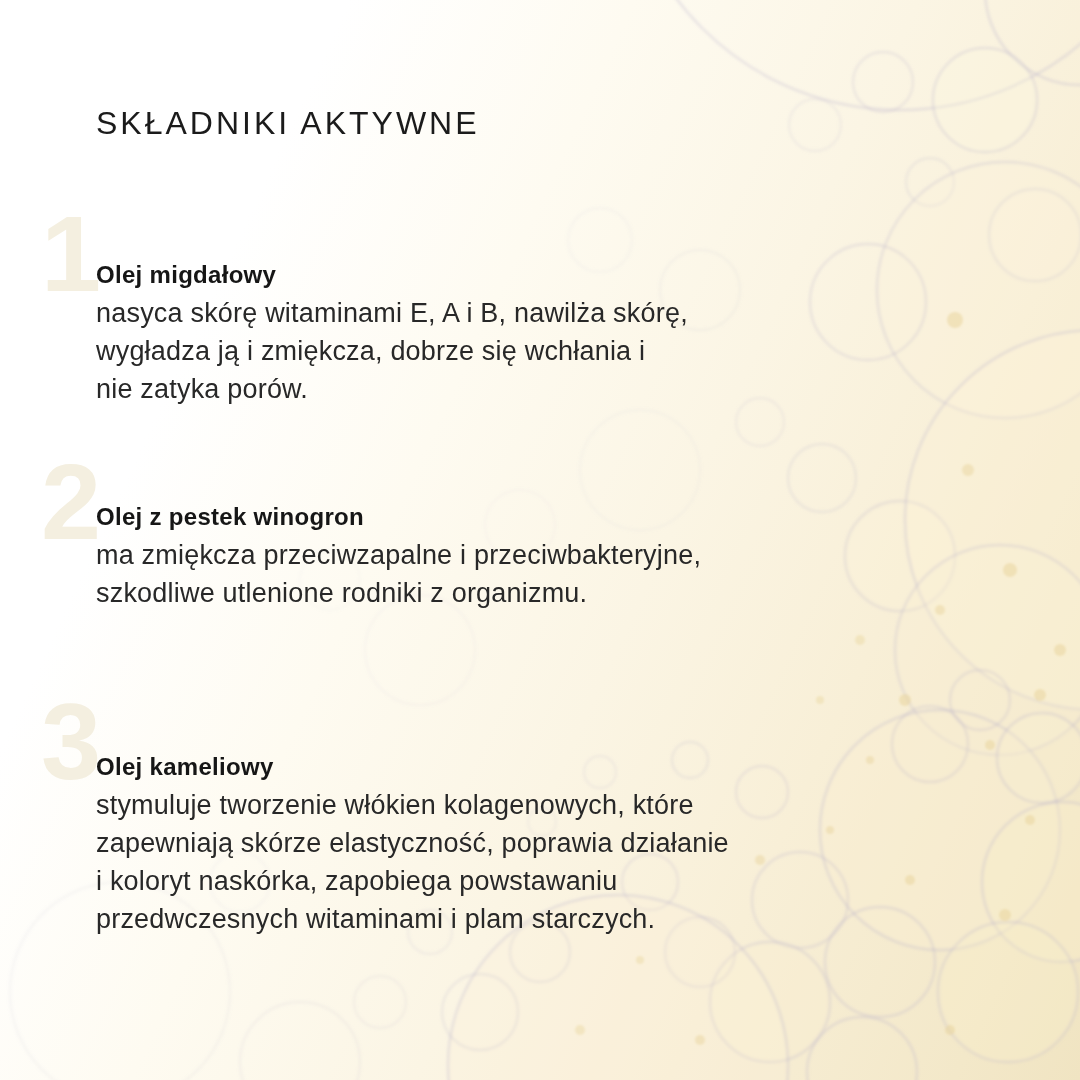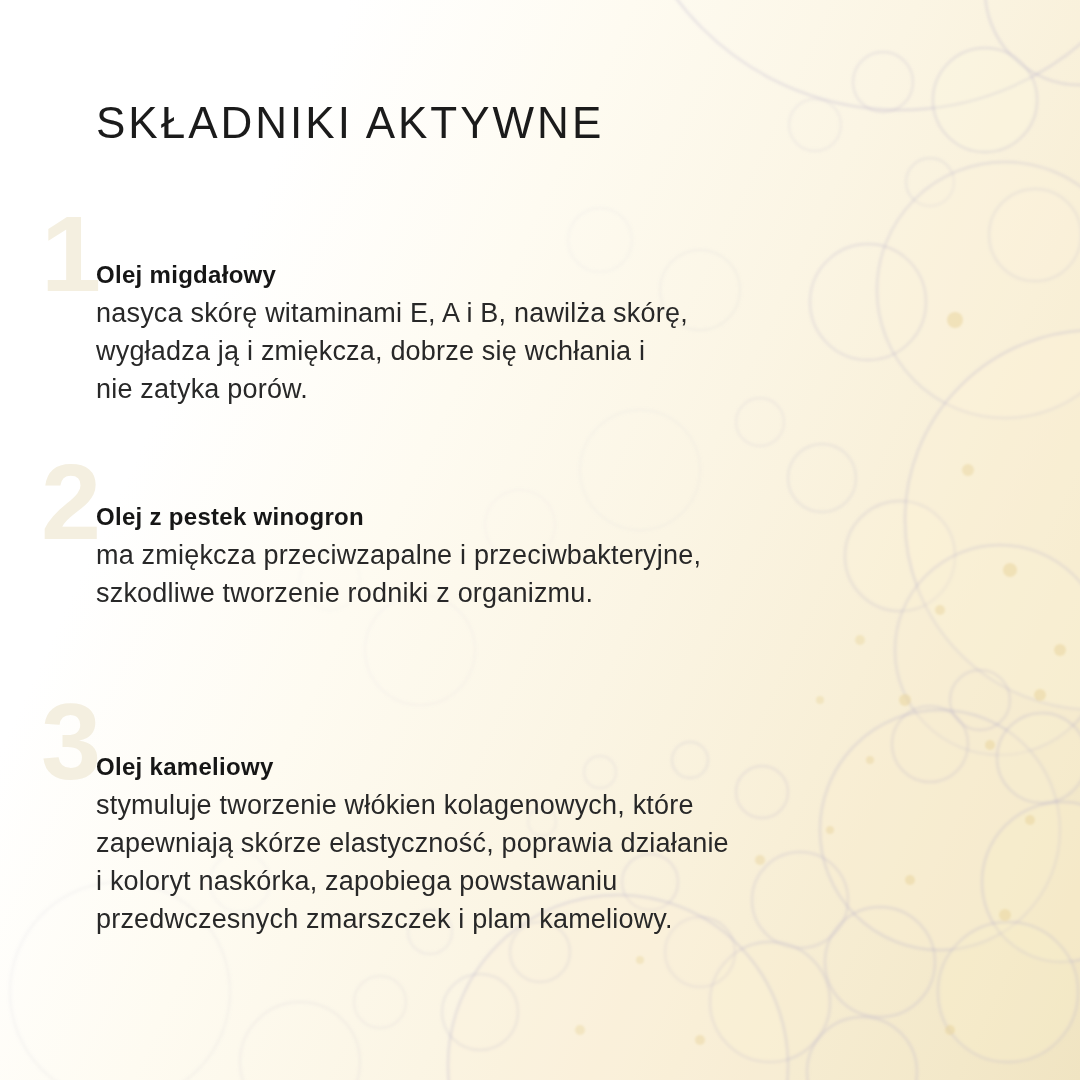--- a/index.html
+++ b/index.html
@@ -10,21 +10,21 @@
     overflow:hidden;
     background:linear-gradient(115deg,
       #ffffff 0%, #ffffff 22%,
       #fefbf1 40%, #fbf5e4 58%,
       #f8efd7 74%, #f3e8c9 92%, #f0e4c2 100%);
     font-family:"Liberation Sans","DejaVu Sans",sans-serif;
   }
   .bubbles{position:absolute;inset:0;width:1080px;height:1080px;}
   .title{
     position:absolute;left:96px;top:96px;margin:0;
-    font-size:44px;font-weight:400;letter-spacing:3px;
+    font-size:32px;font-weight:400;letter-spacing:3px;
     line-height:54px;color:#1b1b1b;white-space:nowrap;
   }
   .big-number{
     position:absolute;left:38px;width:66px;
     font-size:108px;font-weight:700;line-height:1;
     color:#f4efe0;text-align:center;user-select:none;
   }
   .section{
     position:absolute;left:96px;width:920px;
     color:#262626;
@@ -131,24 +131,24 @@
       <div class="section" style="top: 256px;">
         <div class="heading">Olej migdałowy</div>
         <div class="body-line">nasyca skórę witaminami E, A i B, nawilża skórę,</div>
         <div class="body-line">wygładza ją i zmiękcza, dobrze się wchłania i</div>
         <div class="body-line">nie zatyka porów.</div>
       </div>
       <div class="big-number" style="top: 448px;">2</div>
       <div class="section" style="top: 498px;">
         <div class="heading">Olej z pestek winogron</div>
         <div class="body-line">ma zmiękcza przeciwzapalne i przeciwbakteryjne,</div>
-        <div class="body-line">szkodliwe tworzenie rodniki z organizmu.</div>
+        <div class="body-line">szkodliwe utlenione rodniki z organizmu.</div>
       </div>
       <div class="big-number" style="top: 688px;">3</div>
       <div class="section" style="top: 748px;">
         <div class="heading">Olej kameliowy</div>
         <div class="body-line">stymuluje tworzenie włókien kolagenowych, które</div>
         <div class="body-line">zapewniają skórze elastyczność, poprawia działanie</div>
         <div class="body-line">i koloryt naskórka, zapobiega powstawaniu</div>
-        <div class="body-line">przedwczesnych zmarszczek i plam kameliowy.</div>
+        <div class="body-line">przedwczesnych witaminami i plam starczych.</div>
       </div>
     </div>
 </div>
 
 </body></html>

